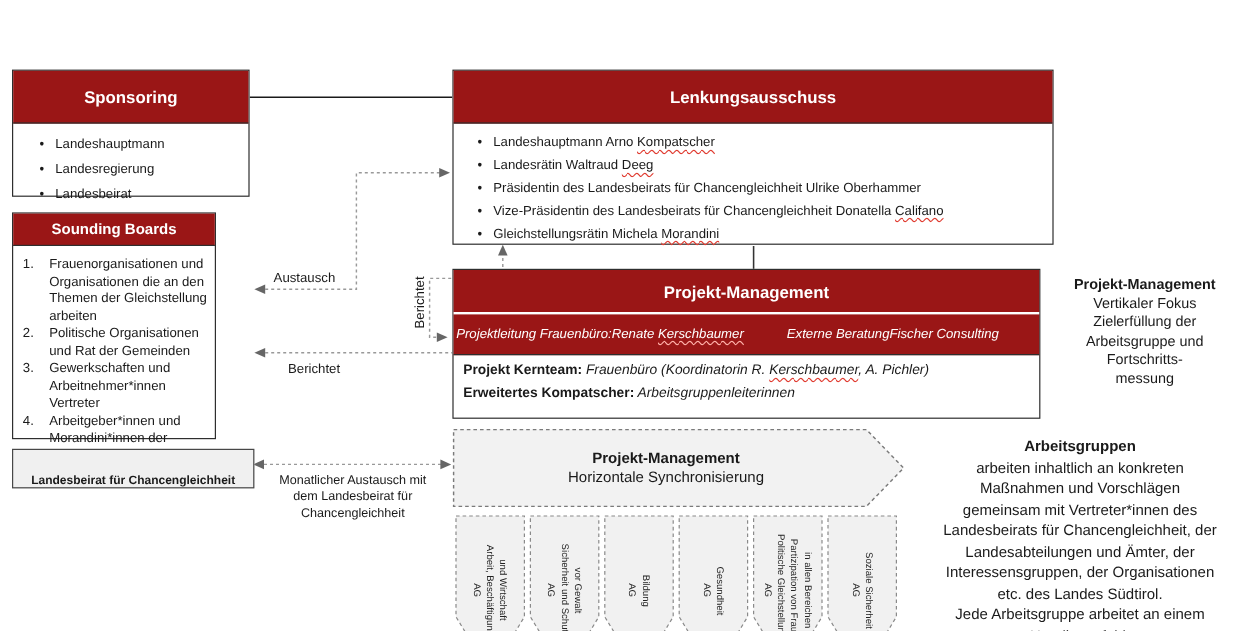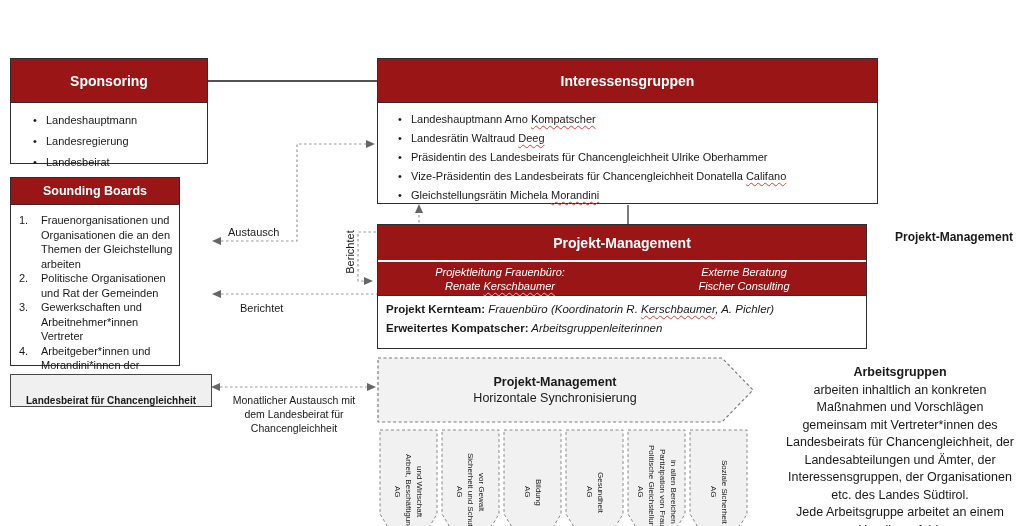--- a/index.html
+++ b/index.html
@@ -16,21 +16,21 @@
   .bullets2 li{line-height:19px;}
   .bullets2{padding:7px 8px 0 20px;}
   .numlist{margin:0;padding:8px 4px 0 8px;font-size:11px;}
   .numrow{display:flex;line-height:14.5px;margin-bottom:0px;}
   .numrow .num{width:22px;flex:none;}
   .numrow .txt{flex:1;}
   .sq{text-decoration:underline wavy #e03c31;text-decoration-thickness:1px;text-underline-offset:2px;}
   .sq-light{text-decoration:underline wavy #ffb0a8;text-decoration-thickness:1px;text-underline-offset:2px;}
   .pm-band{background:#9a1616;color:#fff;font-style:italic;font-size:11px;line-height:14px;
            display:flex;border-top:2px solid #fff;border-bottom:1px solid #2e2e2e;}
-  .pm-band > div{flex:1;display:flex;flex-direction:column;align-items:center;justify-content:center;}
+  .pm-band > div{flex:1;display:flex;flex-direction:row;align-items:center;justify-content:center;}
   .pm-body{font-size:11.5px;line-height:19px;padding:4px 8px;}
   .pm-body b{font-style:normal;}
   .pm-body i{font-style:italic;}
   .lbl{position:absolute;z-index:2;font-size:11px;}
   .center{text-align:center;}
   .pre{white-space:pre-line;}
   .ag-wrap{position:absolute;z-index:2;display:flex;align-items:center;justify-content:center;}
   .ag-text{writing-mode:vertical-lr;height:100%;text-align:center;white-space:pre-line;
            font-size:8px;line-height:11px;color:#222;}
 </style>
@@ -72,21 +72,21 @@
   <div class="box" style="left:10px;top:14px;width:198px;height:106px;">
     <div class="hdr" style="height:43px;font-size:14px;">Sponsoring</div>
     <ul class="bullets">
       <li>Landeshauptmann</li>
       <li>Landesregierung</li>
       <li>Landesbeirat</li>
     </ul>
   </div>
 
   <div class="box" style="left:377px;top:14px;width:501px;height:146px;">
-    <div class="hdr" style="height:43px;font-size:14px;">Interessensgruppen</div>
+    <div class="hdr" style="height:43px;font-size:14px;">Lenkungsausschuss</div>
     <ul class="bullets bullets2">
       <li><span>Landeshauptmann Arno </span><span class="sq">Kompatscher</span></li>
       <li><span>Landesrätin Waltraud </span><span class="sq">Deeg</span></li>
       <li><span>Präsidentin des Landesbeirats für Chancengleichheit Ulrike Oberhammer</span><span class="sq"></span></li>
       <li><span>Vize-Präsidentin des Landesbeirats für Chancengleichheit Donatella </span><span class="sq">Califano</span></li>
       <li><span>Gleichstellungsrätin Michela </span><span class="sq">Morandini</span></li>
     </ul>
   </div>
 
   <div class="box" style="left:10px;top:133px;width:170px;height:189px;">
@@ -129,20 +129,25 @@
       </div>
     </div>
     <div class="pm-body">
       <div><b>Projekt Kernteam:</b><i> Frauenbüro (Koordinatorin R. </i><i class="sq">Kerschbaumer</i><i>, A. Pichler)</i></div>
       <div><b>Erweitertes Kompatscher:</b><i> Arbeitsgruppenleiterinnen</i></div>
     </div>
   </div>
 
   <div class="abs center" style="left:876px;top:186px;width:156px;z-index:2;font-size:12px;line-height:15.5px;">
     <div style="font-weight:bold;">Projekt-Management</div>
+    <div class="pre">Vertikaler Fokus
+Zielerfüllung der
+Arbeitsgruppe und
+Fortschritts-
+messung</div>
   </div>
 
   <div class="abs center" style="left:390px;top:330px;width:330px;z-index:2;font-size:12.5px;line-height:16px;">
     <div style="font-weight:bold;">Projekt-Management</div>
     <div>Horizontale Synchronisierung</div>
   </div>
 
   <div class="abs center" style="left:772px;top:320px;width:256px;z-index:2;font-size:12.5px;line-height:17.5px;">
     <div style="font-weight:bold;">Arbeitsgruppen</div>
     <div class="pre">arbeiten inhaltlich an konkreten

